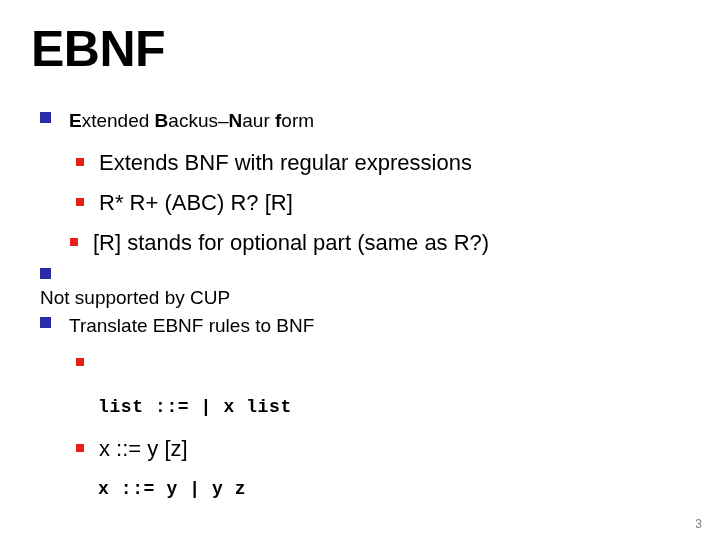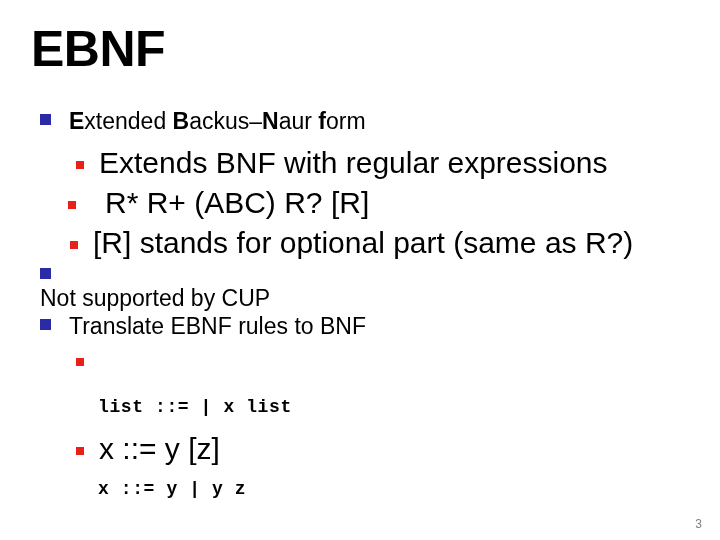--- a/index.html
+++ b/index.html
@@ -59,29 +59,29 @@
   .marker.lvl2 {
     width: 8px;
     height: 8px;
     background: #E8201A;
     margin-right: 15px;
     position: relative;
     top: -4px;
   }
 
   .text-lvl1 {
-    font-size: 23px;
+    font-size: 19px;
     line-height: 30px;
     color: #000000;
   }
   .text-lvl1 .em {
     font-weight: bold;
   }
   .text-lvl2 {
-    font-size: 30px;
+    font-size: 22px;
     line-height: 26px;
     color: #000000;
   }
 
   
   .code-line {
     position: absolute;
     font-family: "Liberation Mono", "DejaVu Sans Mono", monospace;
     font-size: 18px;
     font-weight: bold;
@@ -111,21 +111,21 @@
   <div class="row" style="left:40px; top:106px;">
     <span class="marker lvl1"></span>
     <span class="text-lvl1"><span class="em">E</span><span>xtended </span><span class="em">B</span><span>ackus–</span><span class="em">N</span><span>aur </span><span class="em">f</span><span>orm</span></span>
   </div>
 
   <div class="row" style="left:76px; top:150px;">
     <span class="marker lvl2"></span>
     <span class="text-lvl2">Extends BNF with regular expressions</span>
   </div>
 
-  <div class="row" style="left:68px; top:190px;gap:14px;">
+  <div class="row" style="left:76px; top:190px;">
     <span class="marker lvl2"></span>
     <span class="text-lvl2">R* R+ (ABC) R? [R]</span>
   </div>
 
   <div class="row" style="left:70px; top:230px;">
     <span class="marker lvl2"></span>
     <span class="text-lvl2">[R] stands for optional part (same as R?)</span>
   </div>
 
   <div class="row" style="left:40px; top:272px;flex-direction:column;">

